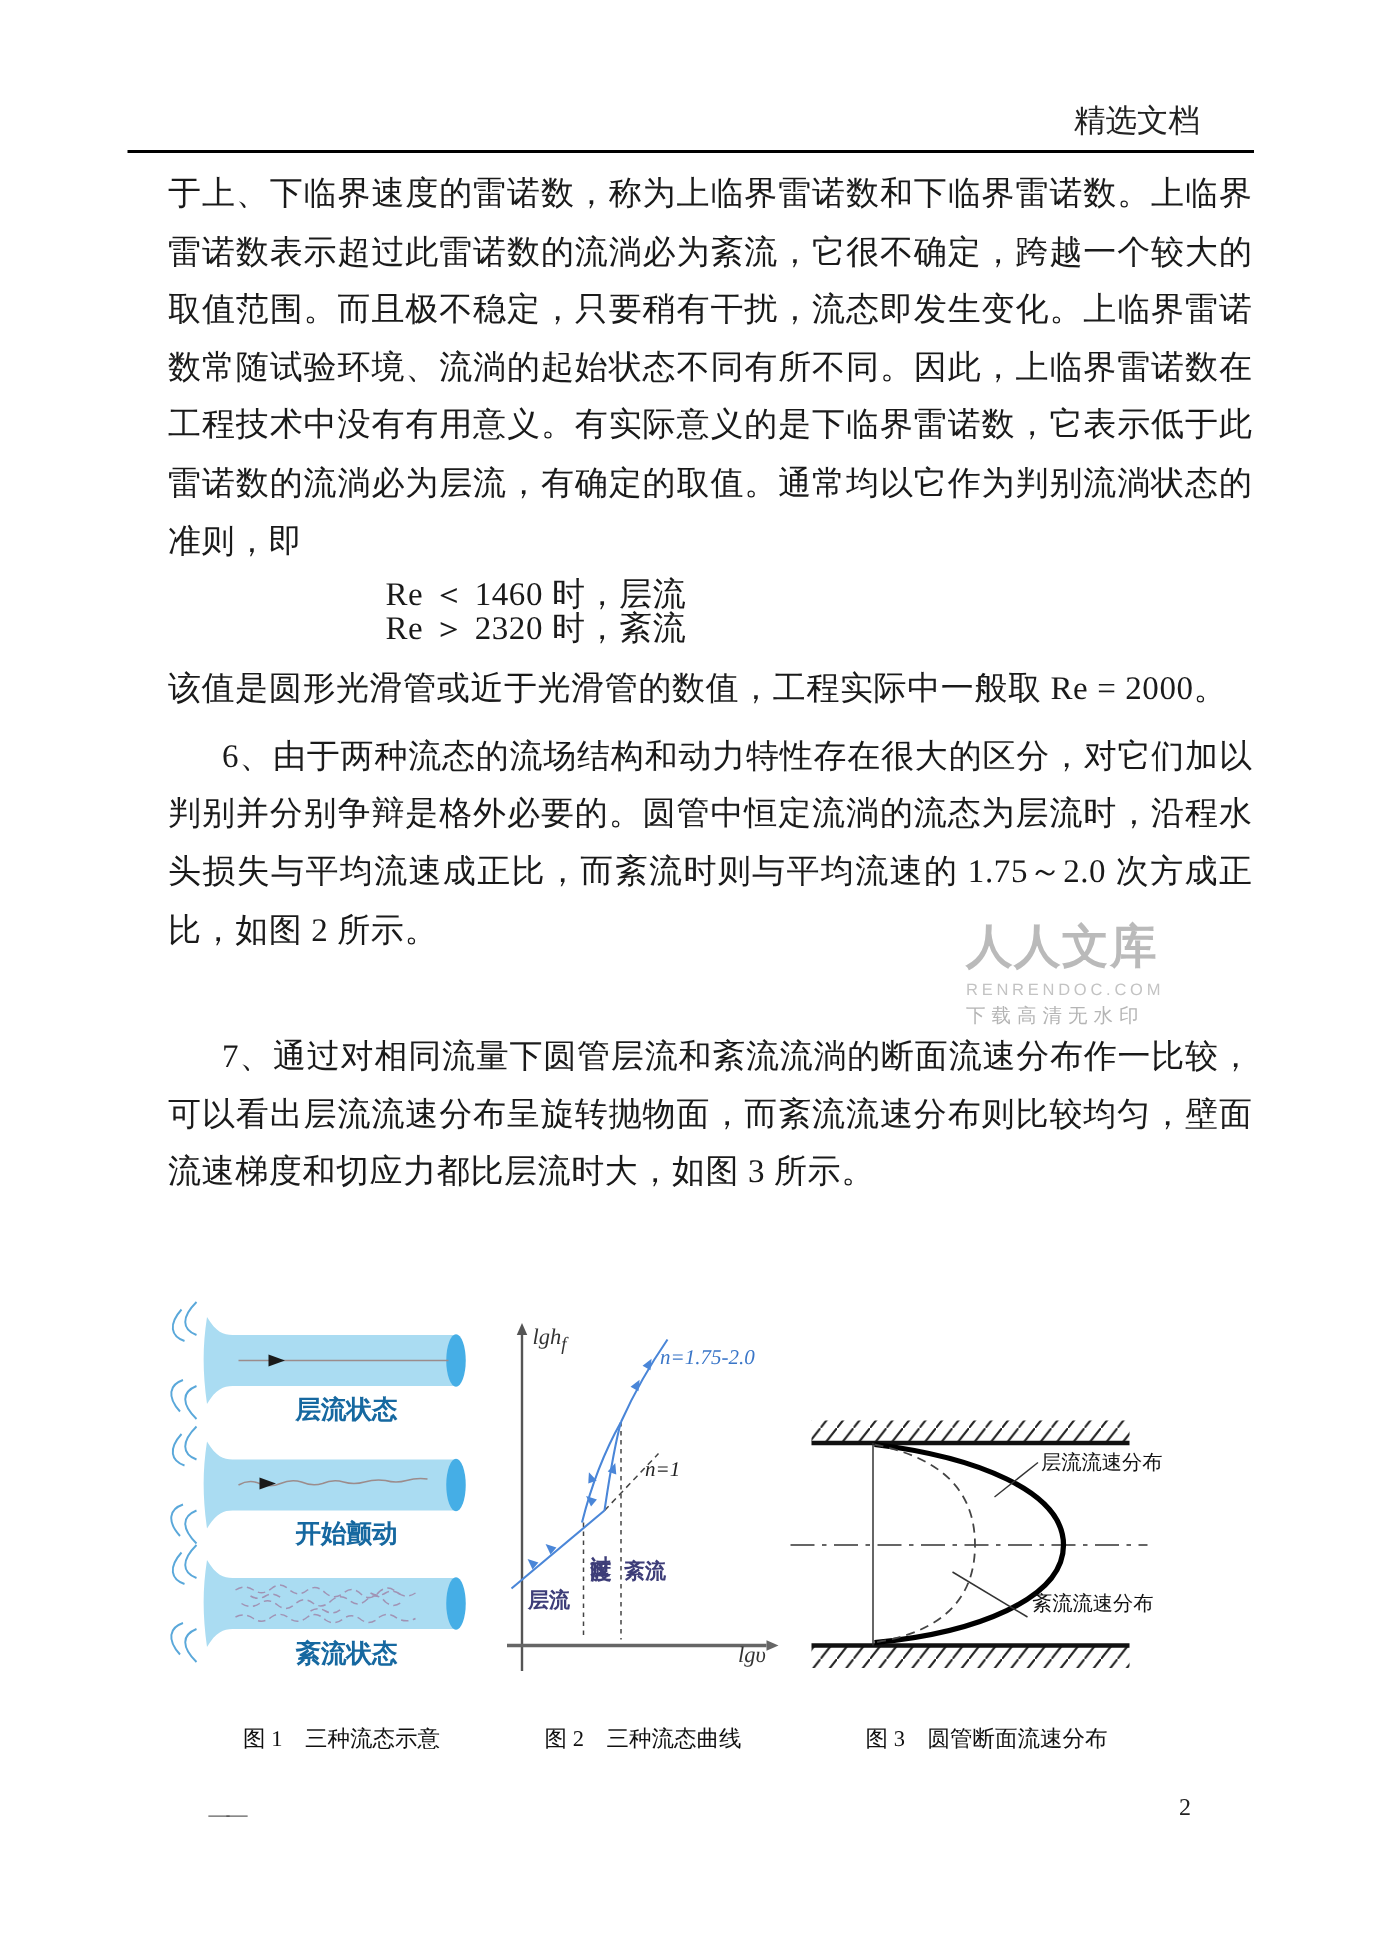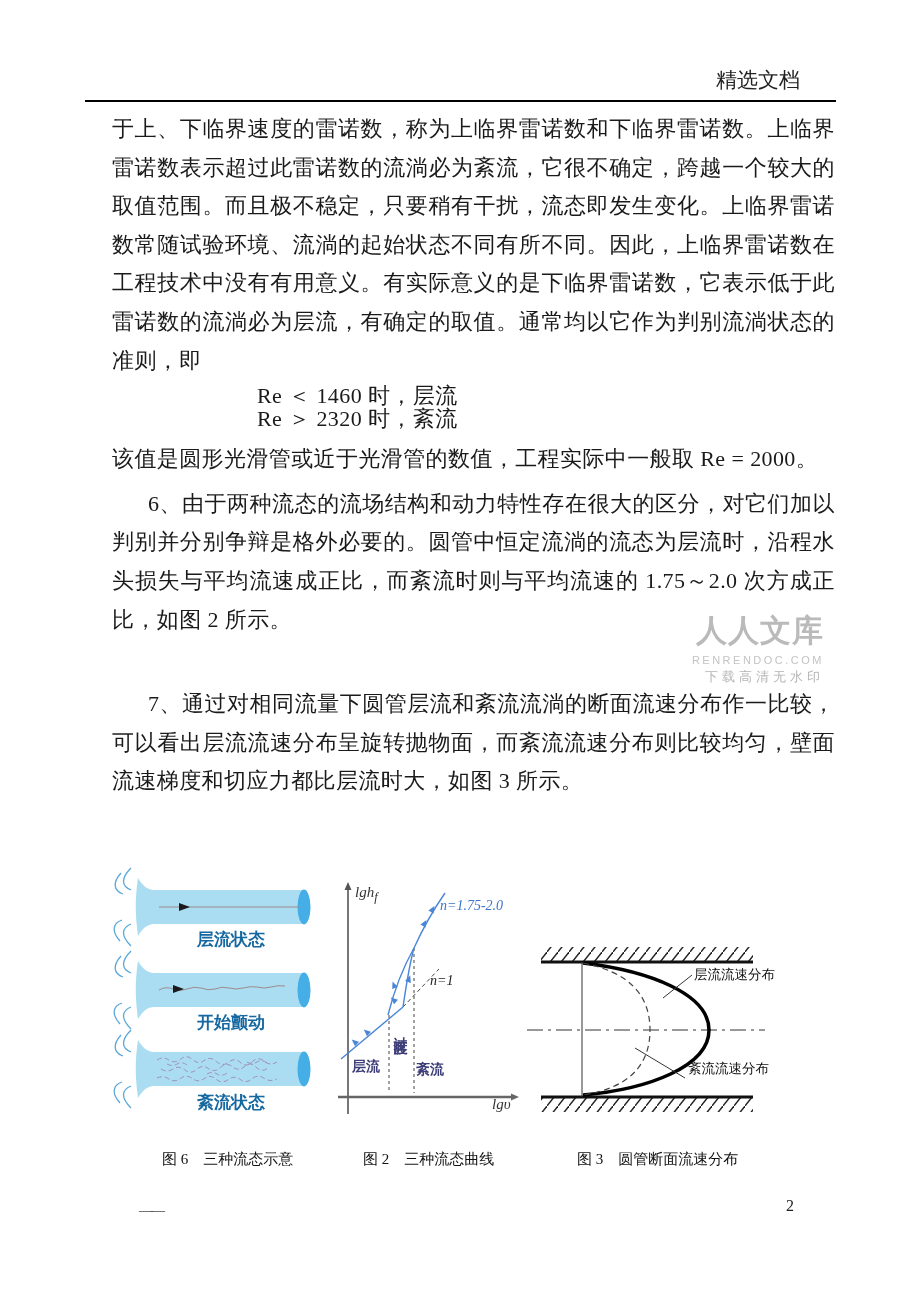--- a/index.html
+++ b/index.html
@@ -16,21 +16,21 @@
     font-size:22px; line-height:38.6px; text-align:justify; letter-spacing:0.4px;
   }
   .content p { margin:0; }
   .content p.indent { text-indent:36px; }
   .formulas { margin:4px 0 8px 145px; line-height:23px; text-align:left; }
   .p-ruleNote { margin-top:10px !important; }
   .p-item5   { margin-top:12px !important; }
   .p-item6   { margin-top:6px !important; }
   .p-item7   { margin-top:46px !important; }
 
-  .watermark { position:absolute; left:644px; top:610px; width:180px; text-align:right; z-index:0; pointer-events:none; }
+  .watermark { position:absolute; left:644px; top:610px; width:180px; text-align:left; z-index:0; pointer-events:none; }
   .wm-big  { font-size:31px; font-weight:bold; color:#a3a3a3; opacity:.75; letter-spacing:1px; white-space:nowrap; }
   .wm-url  { font-size:11px; color:#c3c3c3; letter-spacing:2.5px; margin-top:2px; font-family:"Liberation Sans",sans-serif; }
   .wm-sub  { font-size:13px; color:#b5b5b5; letter-spacing:4px; margin-top:2px; }
   .content, .figs, .caps { position-anchor:none; }
   .content { z-index:1; }
 
   .figsvg { position:absolute; }
   .fig1-label { position:absolute; width:70px; font-size:17px; font-weight:bold; color:#1668a0;
                 font-family:"Liberation Sans","DejaVu Sans",sans-serif; text-align:center; z-index:2;}
   .fig2-axis-label { position:absolute; font-size:15px; font-style:italic; color:#333; z-index:2; }
@@ -145,21 +145,21 @@
       <path d="M0,-3 L7,0 L0,3 Z" transform="translate(88,44) rotate(299)"></path>
       <path d="M0,-3 L7,0 L0,3 Z" transform="translate(96,30) rotate(299)"></path>
     </g>
   </svg>
   <div class="fig2-axis-label" style="left:355px; top:884px;"><span>lgh</span><sub>f</sub></div>
   <div class="fig2-axis-label" style="left:492px; top:1096px;">lgυ</div>
   <div class="fig2-ann-blue" style="left:440px; top:898px;">n=1.75-2.0</div>
   <div class="fig2-ann-dark" style="left:430px; top:973px;">n=1</div>
   <div class="fig2-region" style="left:352px; top:1058px;">层流</div>
   <div class="fig2-region vert" style="left:392px; top:1026px;">过渡区</div>
-  <div class="fig2-region" style="left:416px; top:1039px;margin-top:22px;">紊流</div>
+  <div class="fig2-region" style="left:416px; top:1039px;">紊流</div>
 
   <svg class="figsvg" style="left:525px; top:938px;" width="255" height="180" viewBox="0 0 255 180">
     <defs>
       <pattern id="hatch3" patternUnits="userSpaceOnUse" width="11" height="14">
         <line x1="0" y1="14" x2="11" y2="0" stroke="#222" stroke-width="1.4"></line>
       </pattern>
     </defs>
     <rect x="16" y="9" width="212" height="14" fill="url(#hatch3)"></rect>
     <rect x="16" y="160" width="212" height="14" fill="url(#hatch3)"></rect>
     <line x1="16" y1="24" x2="228" y2="24" stroke="#111" stroke-width="3"></line>
@@ -167,20 +167,20 @@
     <line x1="57" y1="24" x2="57" y2="159" stroke="#333" stroke-width="1"></line>
     <line x1="2" y1="92" x2="240" y2="92" stroke="#333" stroke-width="1" stroke-dasharray="16,5,3,5"></line>
     <path d="M58,25 C125,33 184,56 184,92 C184,128 125,151 58,157" stroke="#000" stroke-width="3.5" fill="none"></path>
     <path d="M58,25 C103,34 125,56 125,92 C125,128 103,150 58,157" stroke="#444" stroke-width="1.2" fill="none" stroke-dasharray="6,4"></path>
     <line x1="138" y1="60" x2="167" y2="37" stroke="#333" stroke-width="1"></line>
     <line x1="110" y1="110" x2="160" y2="140" stroke="#333" stroke-width="1"></line>
   </svg>
   <div class="fig3-label" style="left:694px; top:966px;">层流流速分布</div>
   <div class="fig3-label" style="left:688px; top:1060px;">紊流流速分布</div>
 
-  <div class="caption" style="left:162px;">图 6　三种流态示意</div>
+  <div class="caption" style="left:162px;">图 1　三种流态示意</div>
   <div class="caption" style="left:363px;">图 2　三种流态曲线</div>
   <div class="caption" style="left:577px;">图 3　圆管断面流速分布</div>
 
   <div class="foot-dash">——</div>
   <div class="foot-page">2</div>
 
 </div>
 
 </body></html>

